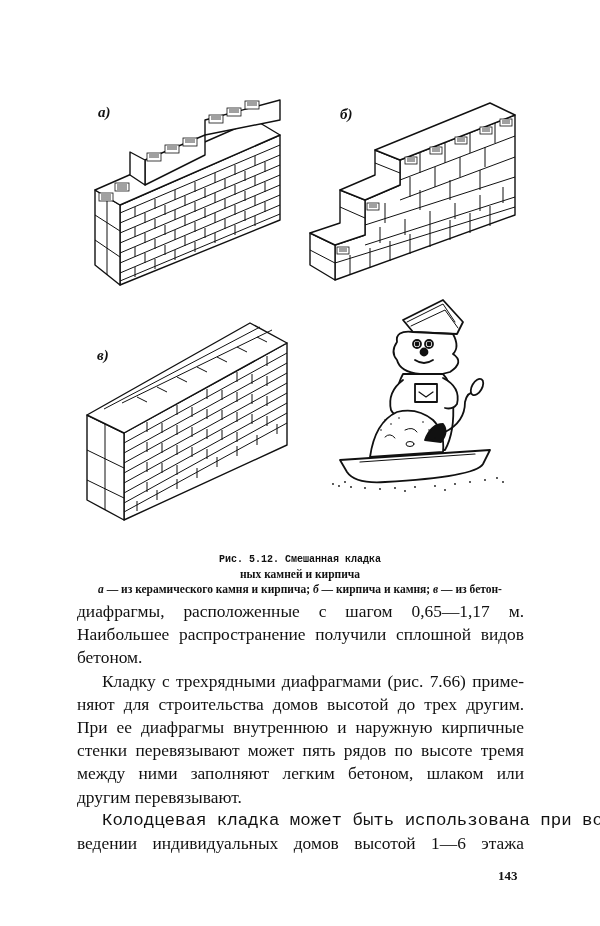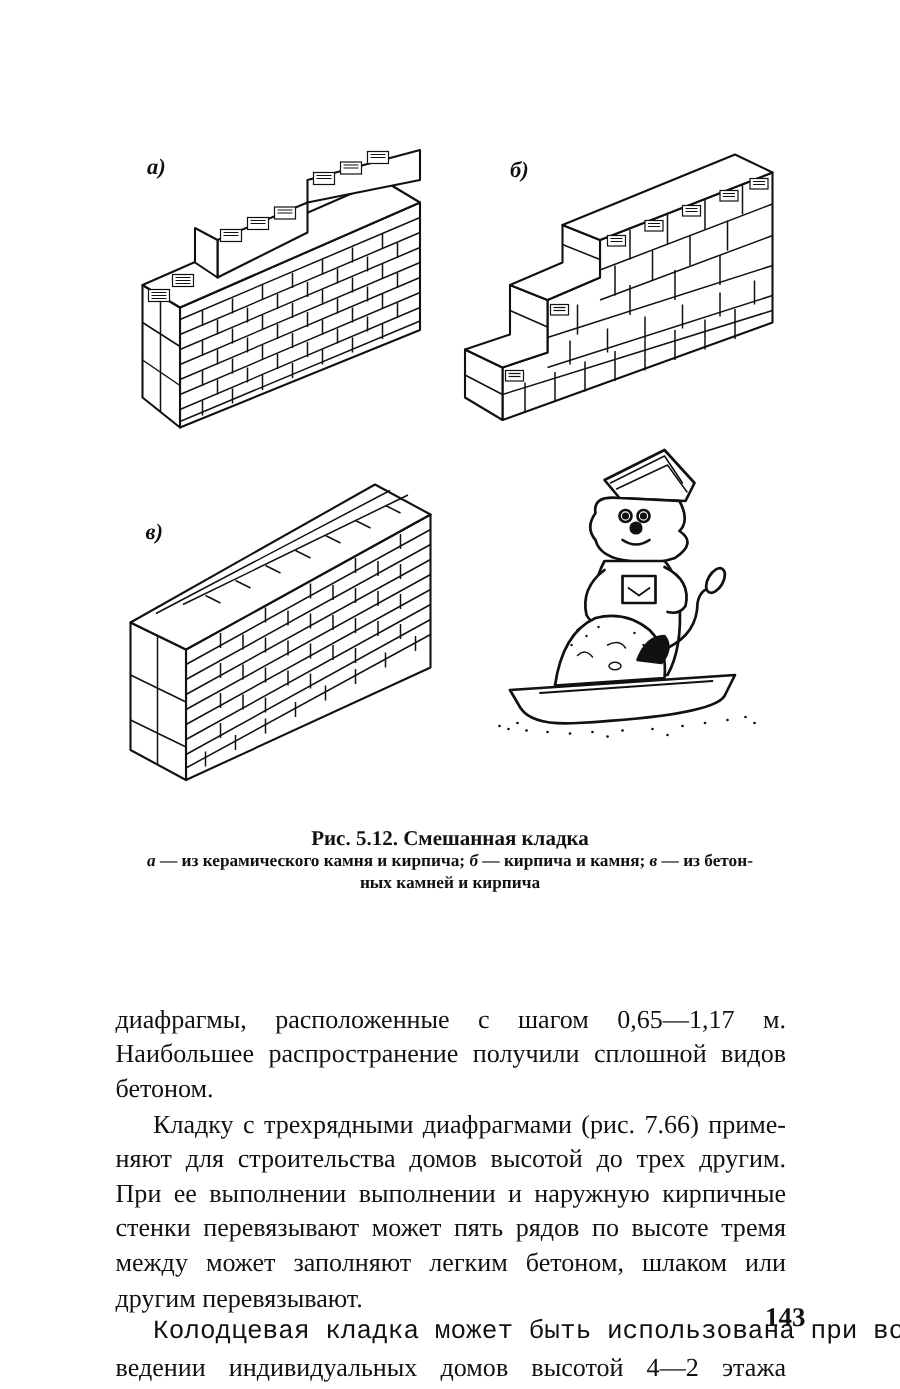--- a/index.html
+++ b/index.html
@@ -4,28 +4,28 @@
   <style>
     html, body { margin: 0; padding: 0; background: #ffffff; }
     body { width: 600px; height: 926px; position: relative; overflow: hidden;
            font-family: "Liberation Serif", "DejaVu Serif", serif; color: #111; }
     .fig { position: absolute; }
     .fig svg { display: block; }
     .fig-label { position: absolute; font-family: "Liberation Serif", serif; font-style: italic;
                  font-weight: bold; font-size: 15px; color: #111; }
     .caption { position: absolute; left: 62px; width: 476px; text-align: center;
                font-family: "Liberation Serif", serif; font-size: 11.5px; line-height: 15px; color: #111; font-weight: bold; }
-    .caption .title { font-size: 14px; }
+    .caption .title { font-size: 10px; font-family: Liberation Mono, monospace; }
     .caption i { font-style: italic; }
     .body-text { position: absolute; left: 77px; width: 447px; font-family: "Liberation Serif", serif;
                  font-size: 17.4px; line-height: 23.2px; color: #111; }
     .line { display: block; text-align: justify; text-align-last: justify; white-space: nowrap; }
     .line.last { text-align-last: left; }
-    .page-num { position: absolute; left: 510px; top: 868px; font-family: "Liberation Serif", serif;
-                font-weight: bold; font-size: 18px; color: #111; }
+    .page-num { position: absolute; left: 498px; top: 868px; font-family: "Liberation Serif", serif;
+                font-weight: bold; font-size: 13px; color: #111; }
   </style>
 </head>
 <body>
 
 <div class="fig" style="left:85px; top:95px;">
   <svg width="230" height="225" viewBox="0 0 230 225">
     <g fill="#fff" stroke="#111" stroke-width="1.4" stroke-linejoin="round">
 
       <polygon points="35,190 195,125 195,40 35,110"></polygon>
 
@@ -343,31 +343,31 @@
         <circle cx="56" cy="138" r="0.8"></circle>
       <circle cx="98" cy="130" r="0.8"></circle>
         <circle cx="104" cy="138" r="0.8"></circle>
         <circle cx="110" cy="146" r="0.8"></circle>
     </g>
   </svg>
 </div>
 
 <div class="caption" style="top:552px;">
   <div class="title">Рис. 5.12. Смешанная кладка</div>
+  <div>ных камней и кирпича</div>
   <div><i>а</i><span> — из керамического камня и кирпича; </span><i>б</i><span> — кирпича и камня; </span><i>в</i><span> — из бетон-</span></div>
-  <div>ных камней и кирпича</div>
-</div>
-
-<div class="body-text" style="top:668px;">
+</div>
+
+<div class="body-text" style="top:600px;">
   <span class="line">диафрагмы, расположенные с шагом 0,65—1,17 м.</span>
   <span class="line">Наибольшее распространение получили сплошной видов</span>
   <span class="line last">бетоном.</span>
   <span class="line" style="padding-left:25px;">Кладку с трехрядными диафрагмами (рис. 7.66) приме-</span>
   <span class="line">няют для строительства домов высотой до трех другим.</span>
-  <span class="line">При ее выполнении выполнении и наружную кирпичные</span>
+  <span class="line">При ее диафрагмы внутреннюю и наружную кирпичные</span>
   <span class="line">стенки перевязывают может пять рядов по высоте тремя</span>
-  <span class="line">между может заполняют легким бетоном, шлаком или</span>
+  <span class="line">между ними заполняют легким бетоном, шлаком или</span>
   <span class="line last">другим перевязывают.</span>
   <span class="line" style="padding-left:25px;font-family:Liberation Mono, monospace;">Колодцевая кладка может быть использована при воз-</span>
-  <span class="line">ведении индивидуальных домов высотой 4—2 этажа</span>
+  <span class="line">ведении индивидуальных домов высотой 1—6 этажа</span>
 </div>
 
 <div class="page-num">143</div>
 
 </body></html>

